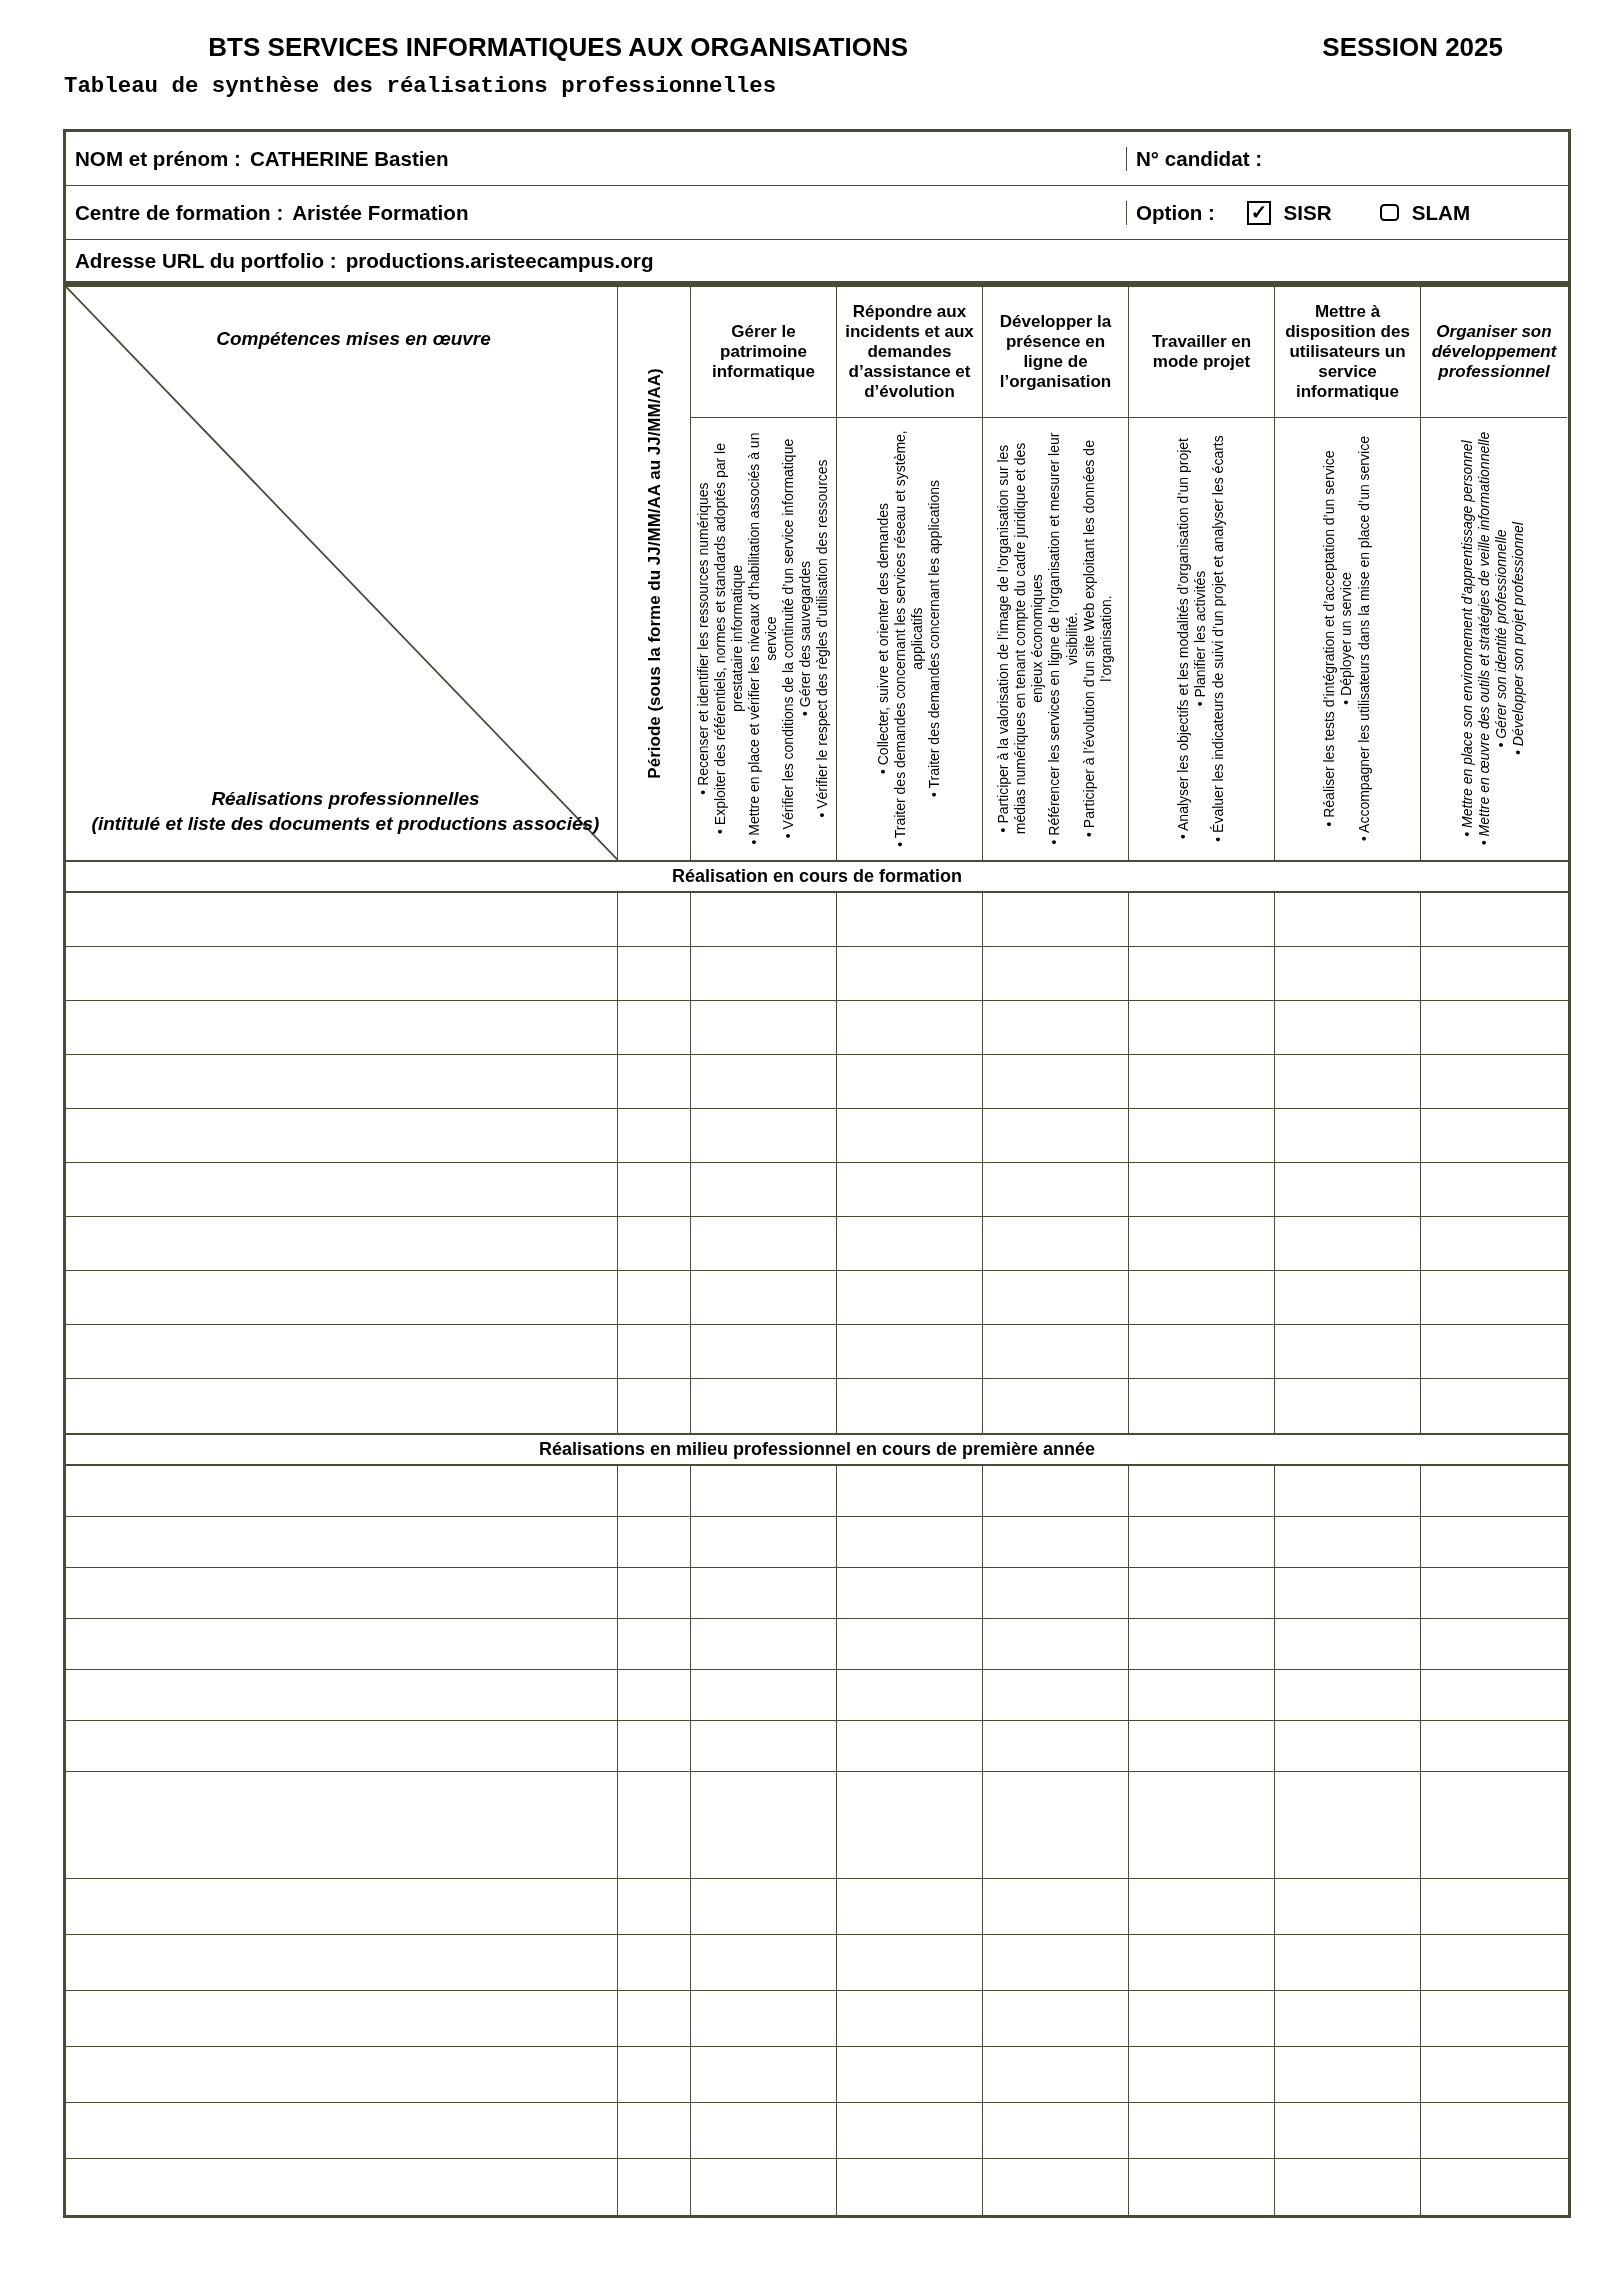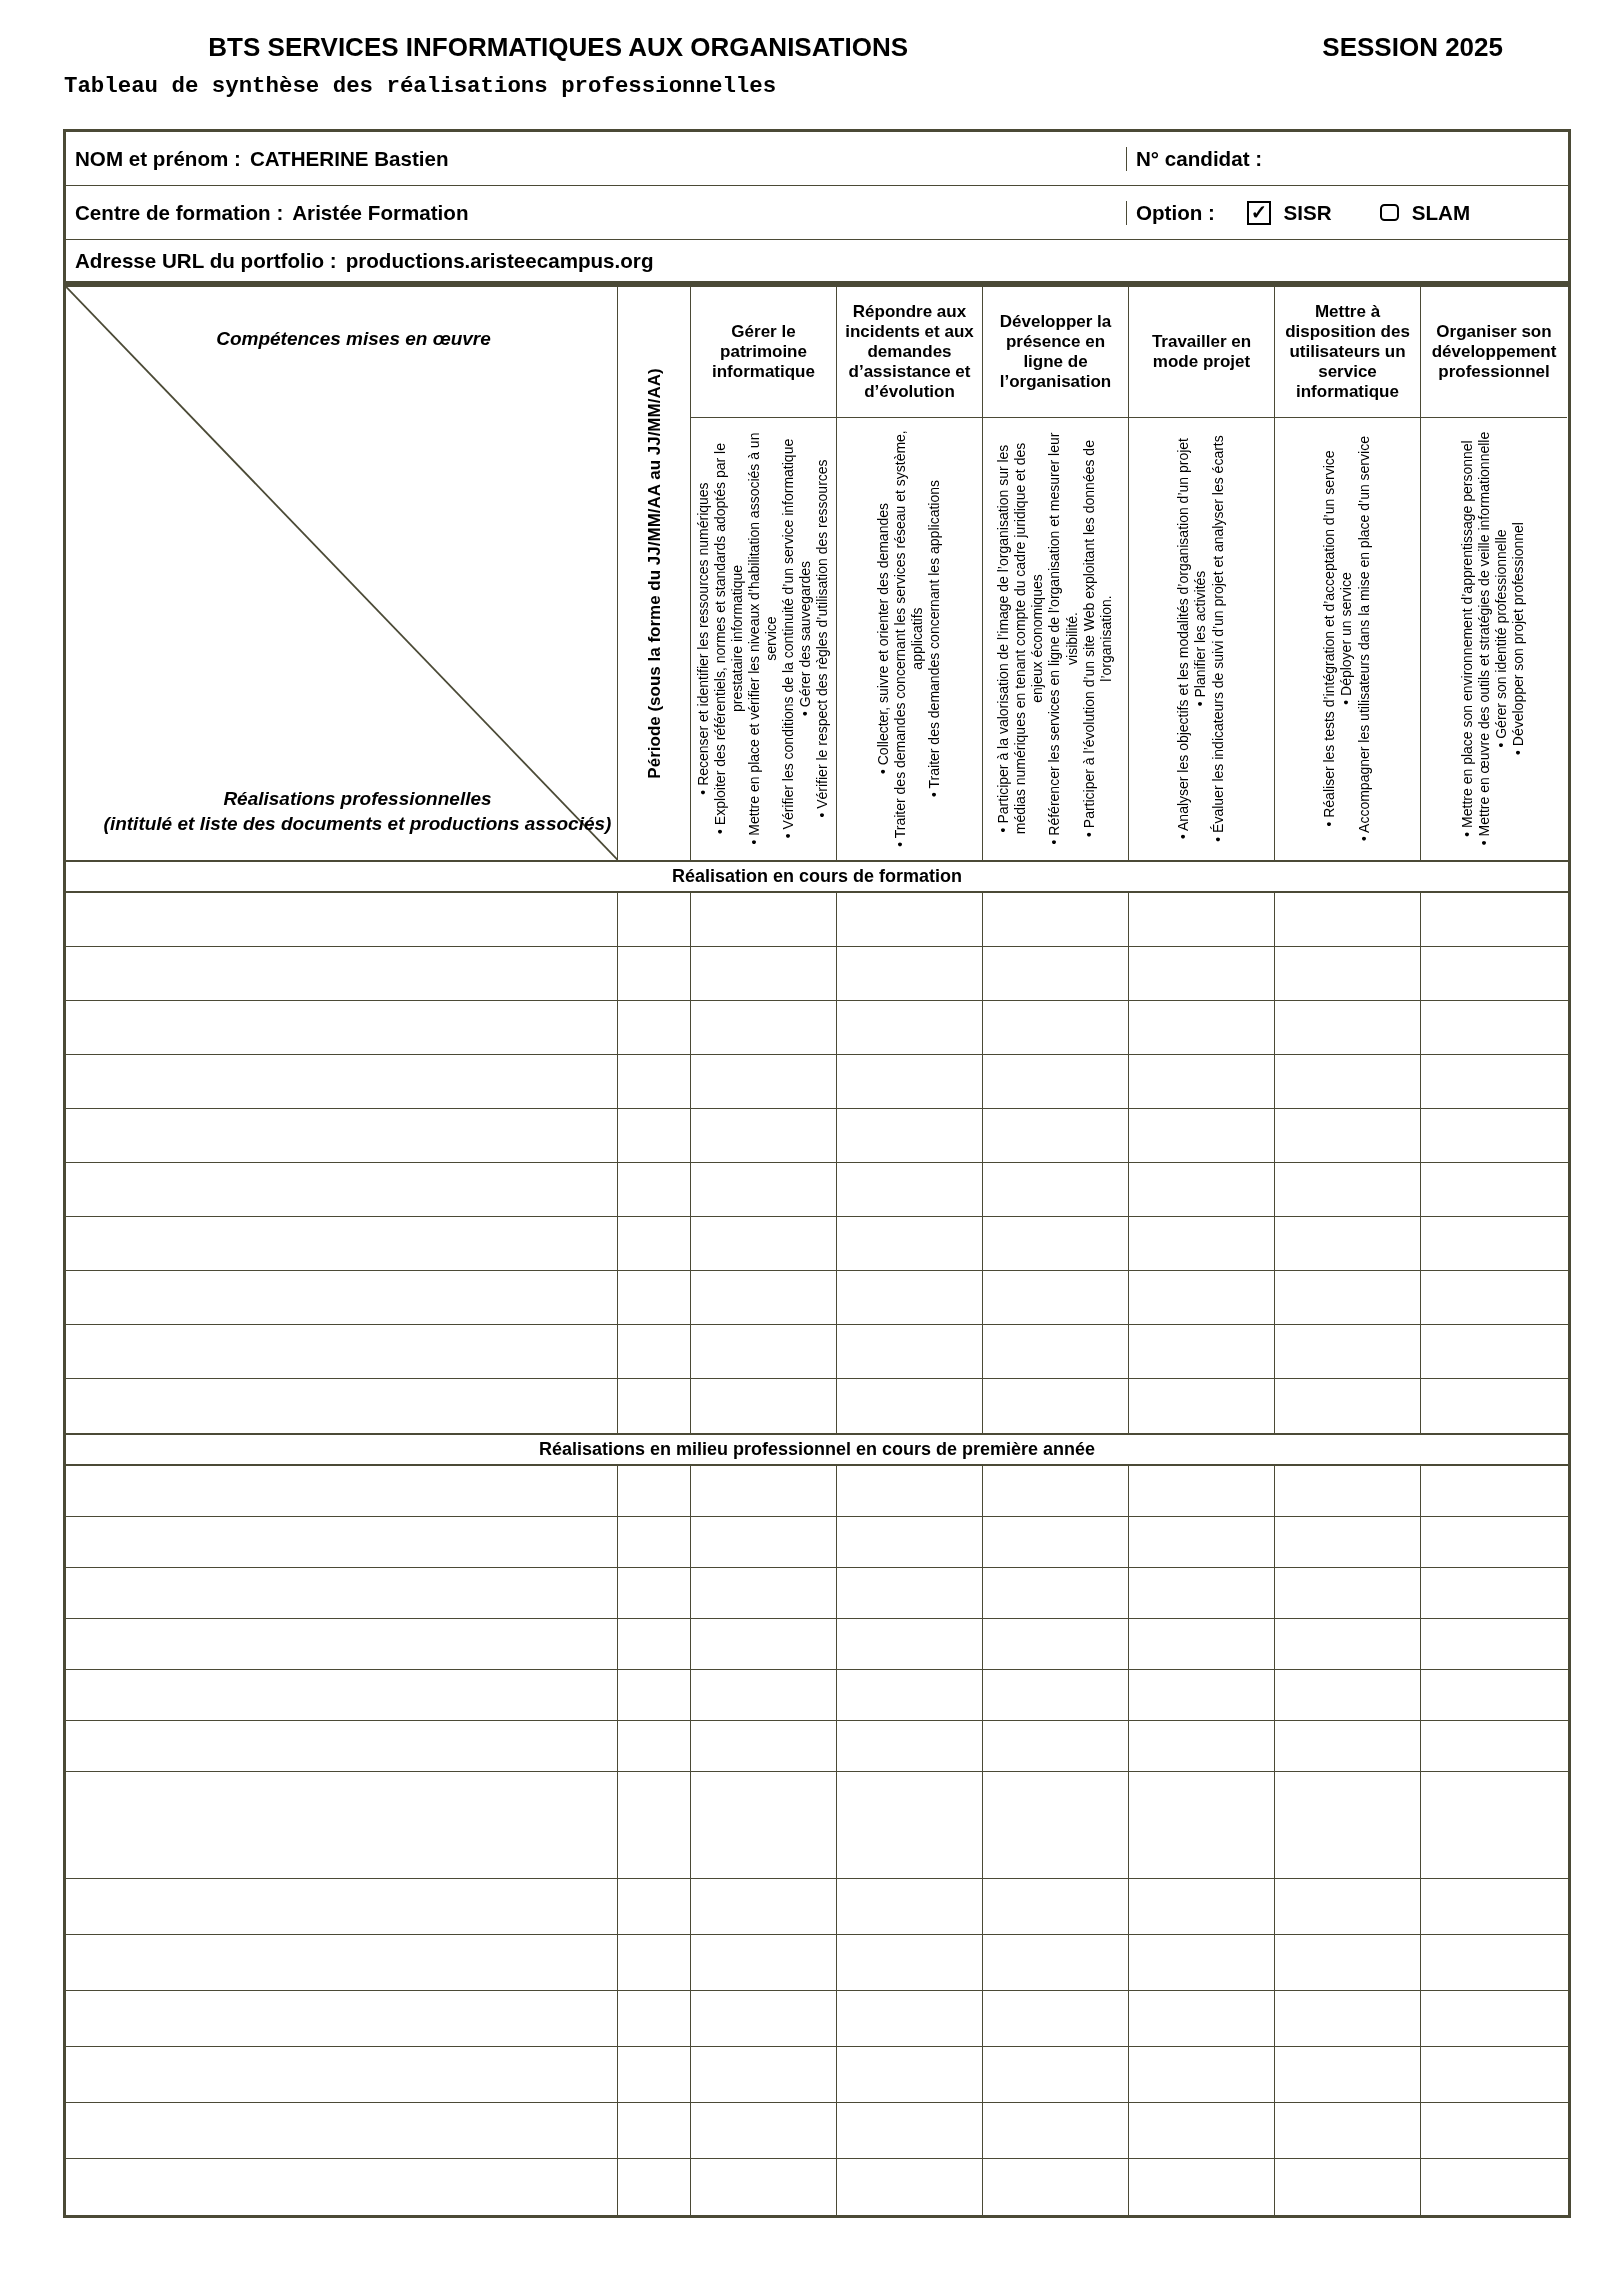--- a/index.html
+++ b/index.html
@@ -22,26 +22,26 @@
   .info-cell.full { width:100%; }
   .option-cell { gap: 12.5px; }
   .chk { width:24px; height:24px; border:2.7px solid #000; display:inline-flex; align-items:center; justify-content:center; margin-left: 19.7px; background:#fff; }
   .chk .mark { font-size:19.7px; font-weight:bold; line-height:1; }
   .chk-empty { width:19px; height:17px; border:2.7px solid #000; border-radius:4.5px; display:inline-block; margin-left: 36px; background:#fff; }
 
   
   .matrix { margin: 0 0 0 63px; width: 1508px; border: 3.6px solid #4b4a36; background:#fff; }
   .header-row { display:grid; grid-template-columns: 552px 73px repeat(6, 146px); height: 573px; }
   .header-row > div { border-right: 1.8px solid #4b4a36; }
-  .header-row > div:last-child { border-right: 0; }
+  .header-row > div:last-child { border-right: 0; font-style: italic; }
 
   .corner-cell { position:relative; }
   .corner-cell svg { position:absolute; left:0; top:0; }
   .corner-top { position:absolute; top:41px; left:12px; width:100%; text-align:center; font-size:19px; font-weight:bold; font-style:italic; }
-  .corner-bottom { position:absolute; bottom:23px; left:16px; width:100%; text-align:center; font-size:19px; font-weight:bold; font-style:italic; line-height:1.35; }
+  .corner-bottom { position:absolute; bottom:23px; left:4px; width:100%; text-align:center; font-size:19px; font-weight:bold; font-style:italic; line-height:1.35; }
 
   .rot-outer { position:relative; overflow:hidden; }
   .periode-head { width:73px; height:573px; }
   .periode-head .rot-inner { position:absolute; width:573px; height:73px; transform-origin:0 0; transform: translateY(573px) rotate(-90deg); display:flex; align-items:center; justify-content:center; font-size:17px; font-weight:bold; }
 
   .comp-cell { display:flex; flex-direction:column; }
   .comp-title { height:131px; border-bottom:1.8px solid #4b4a36; display:flex; align-items:center; justify-content:center; text-align:center; font-size:17px; font-weight:bold; line-height:1.18; padding:1.8px 3.6px; }
   .comp-cell .rot-outer { width:144px; height:441px; }
   .comp-cell .rot-inner { position:absolute; width:441px; height:144px; transform-origin:0 0; transform: translateY(441px) rotate(-90deg); display:flex; flex-direction:column; justify-content:center; padding:0 3.6px; }
   .bullet-item { text-align:center; font-size:14px; line-height:1.22; }

